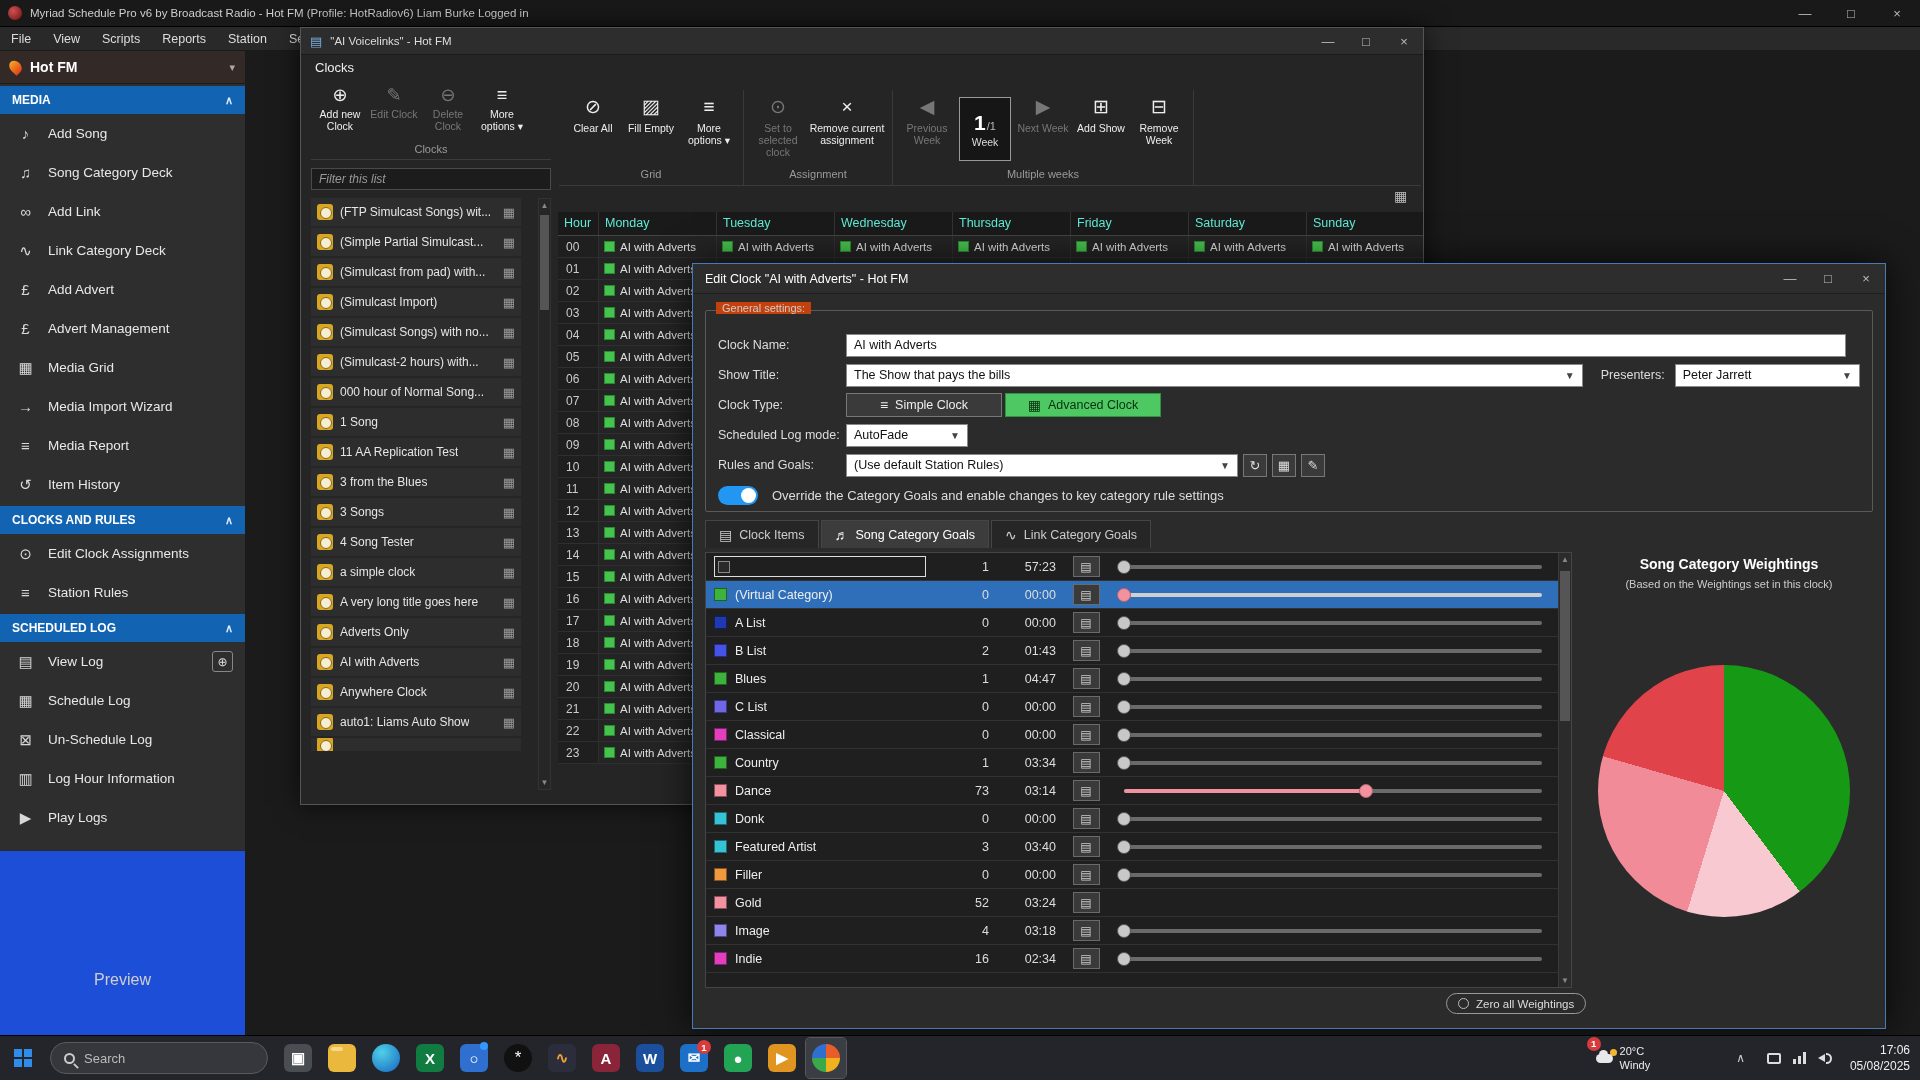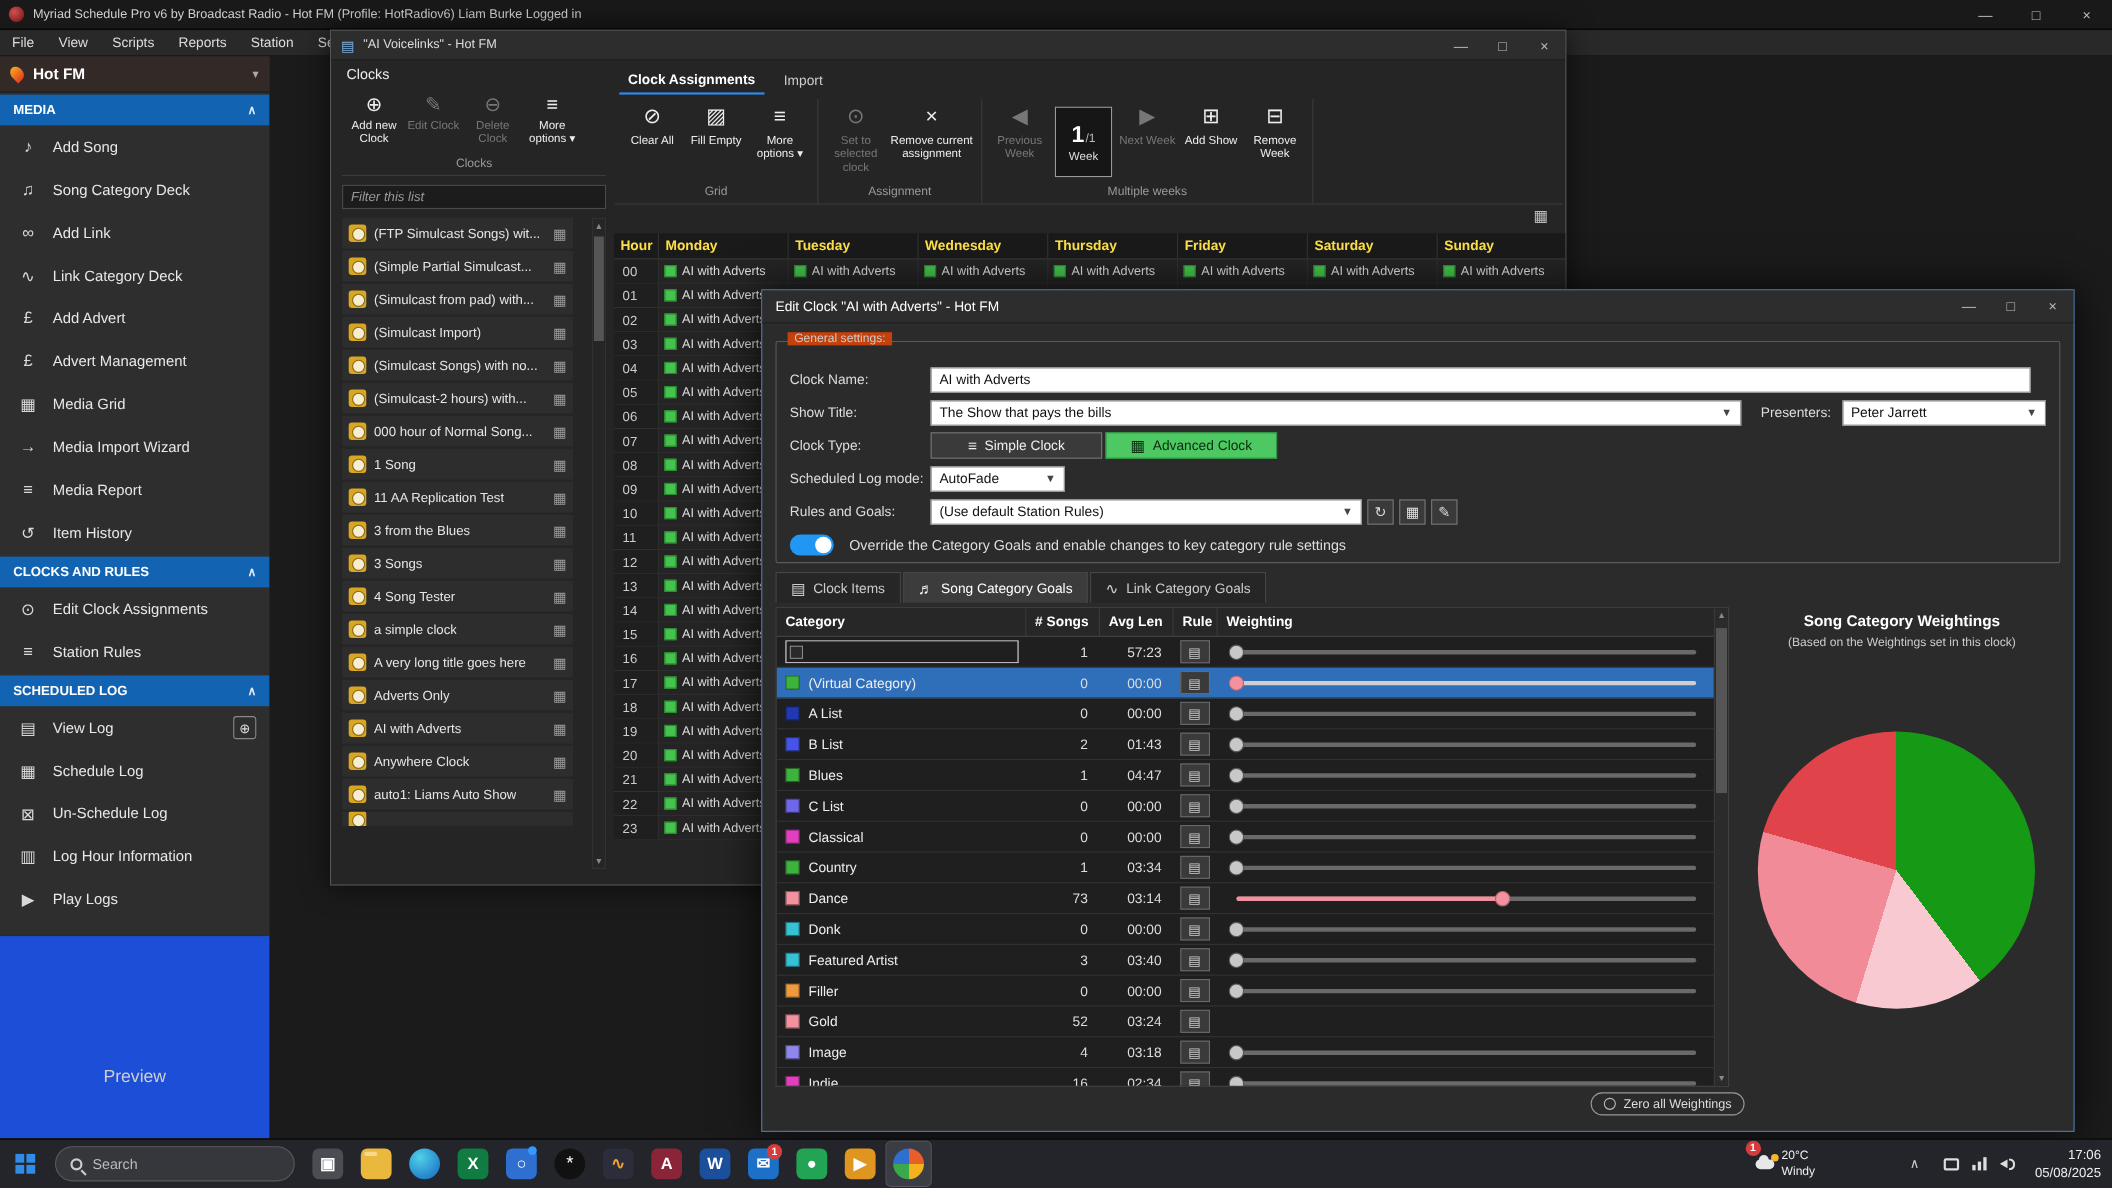--- a/index.html
+++ b/index.html
@@ -73,21 +73,21 @@
 .rbtn.disabled{color:#777}.rbtn.disabled .ico{color:#777}
 .rbtn.wide{width:80px}
 .rgroup-caption{height:17px;text-align:center;font-size:11px;color:#9a9a9a}
 .week-box{width:52px;margin:7px 3px;border:1px solid #999;background:#161616;display:flex;flex-direction:column;align-items:center;justify-content:center}
 .wb-big{font-size:21px;font-weight:bold;color:#fff}
 .wb-small{font-size:11px;color:#bbb;margin-left:1px}
 .wb-label{font-size:10.5px;color:#ddd;margin-top:1px}
 .grid-opt{position:absolute;left:1093px;top:160px;color:#bbb;font-size:14px;z-index:2}
 
 .sched-grid{position:absolute;left:257px;top:184px;width:866px;bottom:2px;overflow:hidden}
-.g-header{display:flex;height:24px;background:#1a1a1a;border-bottom:1px solid #444;font-weight:bold;font-size:12.5px;color:#fde047}
+.g-header{display:flex;height:24px;background:#1a1a1a;border-bottom:1px solid #444;font-weight:normal;font-size:12.5px;color:#5eead4}
 .g-hour-h{width:40px;padding:4px 0 0 6px}
 .g-day-h{width:118px;padding:4px 0 0 6px;border-left:1px solid #333}
 .g-row{display:flex;height:22px;border-bottom:1px solid #2f2f2f;background:#242424}
 .g-hour{width:40px;background:#1f1f1f;color:#ccc;font-size:12px;display:flex;align-items:center;padding-left:8px}
 .g-cell{width:118px;display:flex;align-items:center;gap:5px;padding-left:5px;border-left:1px solid #2f2f2f;font-size:11.5px;color:#ddd;white-space:nowrap;overflow:hidden}
 .g-sq{width:11px;height:11px;background:#46c24e;border:1px solid #2a8a30;flex:none}
 
 
 .edit-dialog{position:absolute;left:692px;top:263px;width:1194px;height:766px;background:#2b2b2b;border:1px solid #4a7ab5;box-shadow:0 0 35px rgba(0,0,0,.75);z-index:20;overflow:hidden}
 .ed-titlebar{height:30px;display:flex;align-items:center;padding-left:12px;background:#2d2d2d;border-bottom:1px solid #1f1f1f;font-size:12.5px;color:#fff}
@@ -427,24 +427,20 @@
           </div>
         <div class="v-scroll" data-name="clock-list-scrollbar">
           <div class="vs-arrow" data-name="scroll-up-icon">▲</div>
           <div class="vs-thumb" style="top:16px;height:95px" data-name="scrollbar-thumb"></div>
           <div class="vs-arrow" style="position:absolute;bottom:0;left:0;right:0" data-name="scroll-down-icon">▼</div>
         </div>
       </div>
     </div>
 
     <div class="assign-area" data-name="assignments-area">
-      <div class="assign-tabs" data-name="assignment-tabs">
-          <div class="a-tab active" data-name="tab-clock-assignments">Clock Assignments</div>
-          <div class="a-tab" data-name="tab-import">Import</div>
-        </div>
       <div class="ribbon" data-name="ribbon">
           <div class="rgroup" data-name="ribbon-group-grid">
             <div class="rbuttons">
               <div class="rbtn" data-name="clear-all-button">
                 <div class="ico" data-name="clear-icon">⊘</div>
                 <div class="rlabel" data-name="button-label">Clear All</div>
               </div>
               <div class="rbtn" data-name="fill-empty-button">
                 <div class="ico" data-name="fill-icon">▨</div>
                 <div class="rlabel" data-name="button-label">Fill Empty</div>
@@ -1337,27 +1333,20 @@
           <span class="tab-ico" data-name="song-goals-icon">♬</span>
           <span data-name="tab-label">Song Category Goals</span>
         </div>
         <div class="ed-tab" data-name="tab-link-category-goals">
           <span class="tab-ico" data-name="link-goals-icon">∿</span>
           <span data-name="tab-label">Link Category Goals</span>
         </div>
       </div>
 
     <div class="cat-table" data-name="category-table">
-      <div class="ct-header" data-name="cat-table-header">
-          <div class="ct-h h-cat" data-name="column-header-category">Category</div>
-          <div class="ct-h h-songs" data-name="column-header-songs"># Songs</div>
-          <div class="ct-h h-avg" data-name="column-header-avg-len">Avg Len</div>
-          <div class="ct-h h-rule" data-name="column-header-rule">Rule</div>
-          <div class="ct-h h-weight" data-name="column-header-weighting">Weighting</div>
-        </div>
       <div class="ct-body" data-name="cat-table-body">
           <div class="ct-row" data-name="category-row">
             <div class="c-cat" data-name="category-cell">
               <div class="edit-box" data-name="category-edit-input">
                 <span class="edit-check" data-name="checkbox"></span>
               </div>
             </div>
             <div class="c-songs" data-name="songs-count">1</div>
             <div class="c-avg" data-name="avg-length">57:23</div>
             <div class="c-rule">

